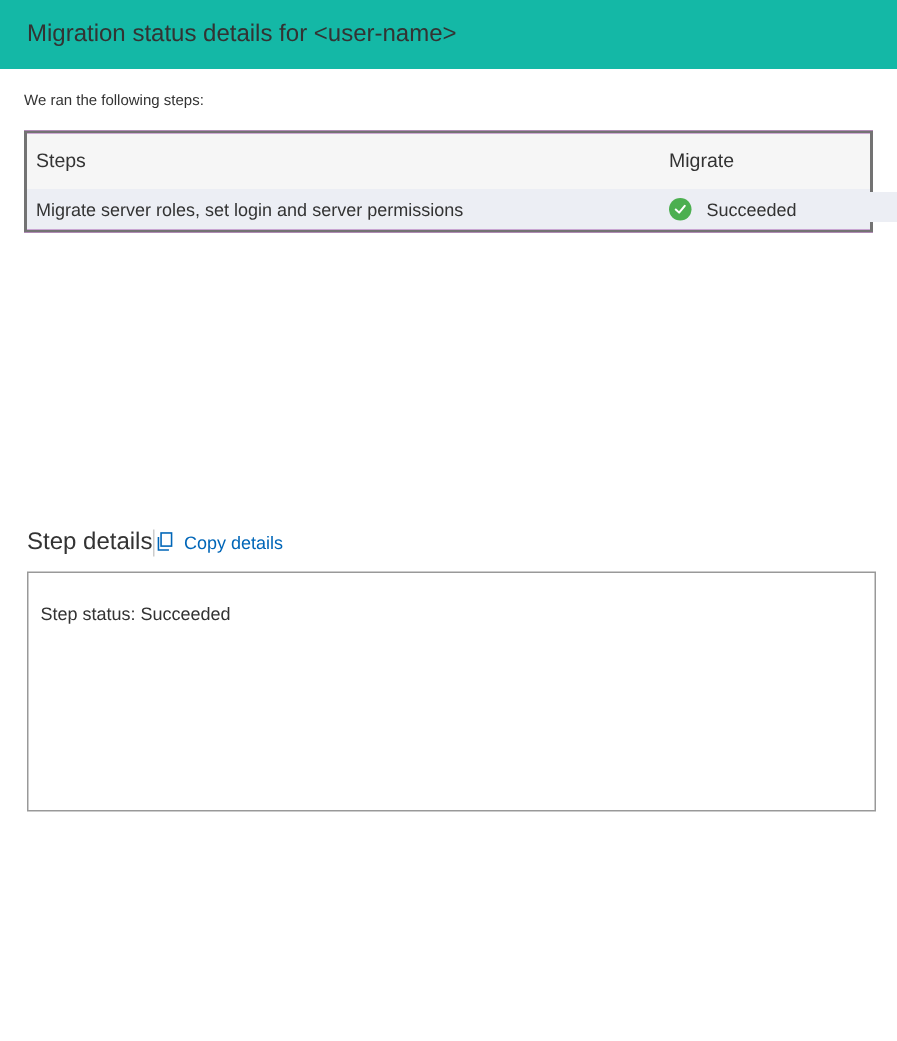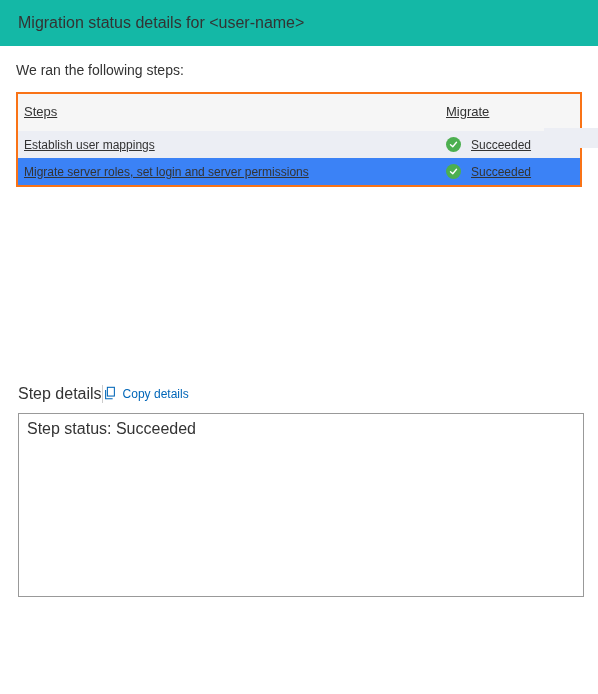--- a/index.html
+++ b/index.html
@@ -22,29 +22,28 @@
     }
     .header-title {
       font-size: 16px;
       font-weight: 400;
       color: #333;
     }
     .content {
       padding: 16px 16px 0 16px;
     }
     .intro-text {
-      font-size: 14px;
+      font-size: 10px;
       color: #333;
       margin-bottom: 14px;
     }
     .steps-box {
-      border: 2px solid #f97316;
-      background: #3b82f6;
+      border: 2px solid #737373;
+      background: #d946ef;
       position: relative;
-      text-decoration: underline;
     }
     .steps-table {
       width: 100%;
       border-collapse: collapse;
     }
     .steps-table th {
       text-align: left;
       font-weight: 400;
       font-size: 13px;
       color: #333;
@@ -117,23 +116,23 @@
       font-size: 12px;
       cursor: pointer;
     }
     .copy-link svg {
       width: 14px;
       height: 14px;
     }
     .details-box {
       margin: 4px 14px 0 18px;
       border: 1px solid #999;
-      height: 184px;
-      padding: 6px 8px;
-      font-size: 16px;
+      height: 160px;
+      padding: 20px 8px;
+      font-size: 12px;
       color: #333;
       overflow: auto;
     }
   </style>
 </head>
 <body>
 
 <div class="header-bar">
   <div class="header-title">Migration status details for &lt;user-name&gt;</div>
 </div>
@@ -143,33 +142,20 @@
 
   <div class="steps-box">
     <table class="steps-table">
       <thead>
         <tr>
           <th>Steps</th>
           <th class="status-col">Migrate</th>
         </tr>
       </thead>
       <tbody>
-        <tr>
-          <td>Establish user mappings</td>
-          <td>
-            <div class="status-cell">
-              <span class="check-icon">
-                <svg viewBox="0 0 12 12">
-                    <path d="M2 6.2 L5 9 L10 3" stroke="#fff" stroke-width="1.8" fill="none" stroke-linecap="round" stroke-linejoin="round"></path>
-                  </svg>
-              </span>
-              <span>Succeeded</span>
-            </div>
-          </td>
-        </tr>
         <tr>
           <td>Migrate server roles, set login and server permissions</td>
           <td>
             <div class="status-cell">
               <span class="check-icon">
                 <svg viewBox="0 0 12 12">
                     <path d="M2 6.2 L5 9 L10 3" stroke="#fff" stroke-width="1.8" fill="none" stroke-linecap="round" stroke-linejoin="round"></path>
                   </svg>
               </span>
               <span>Succeeded</span>

